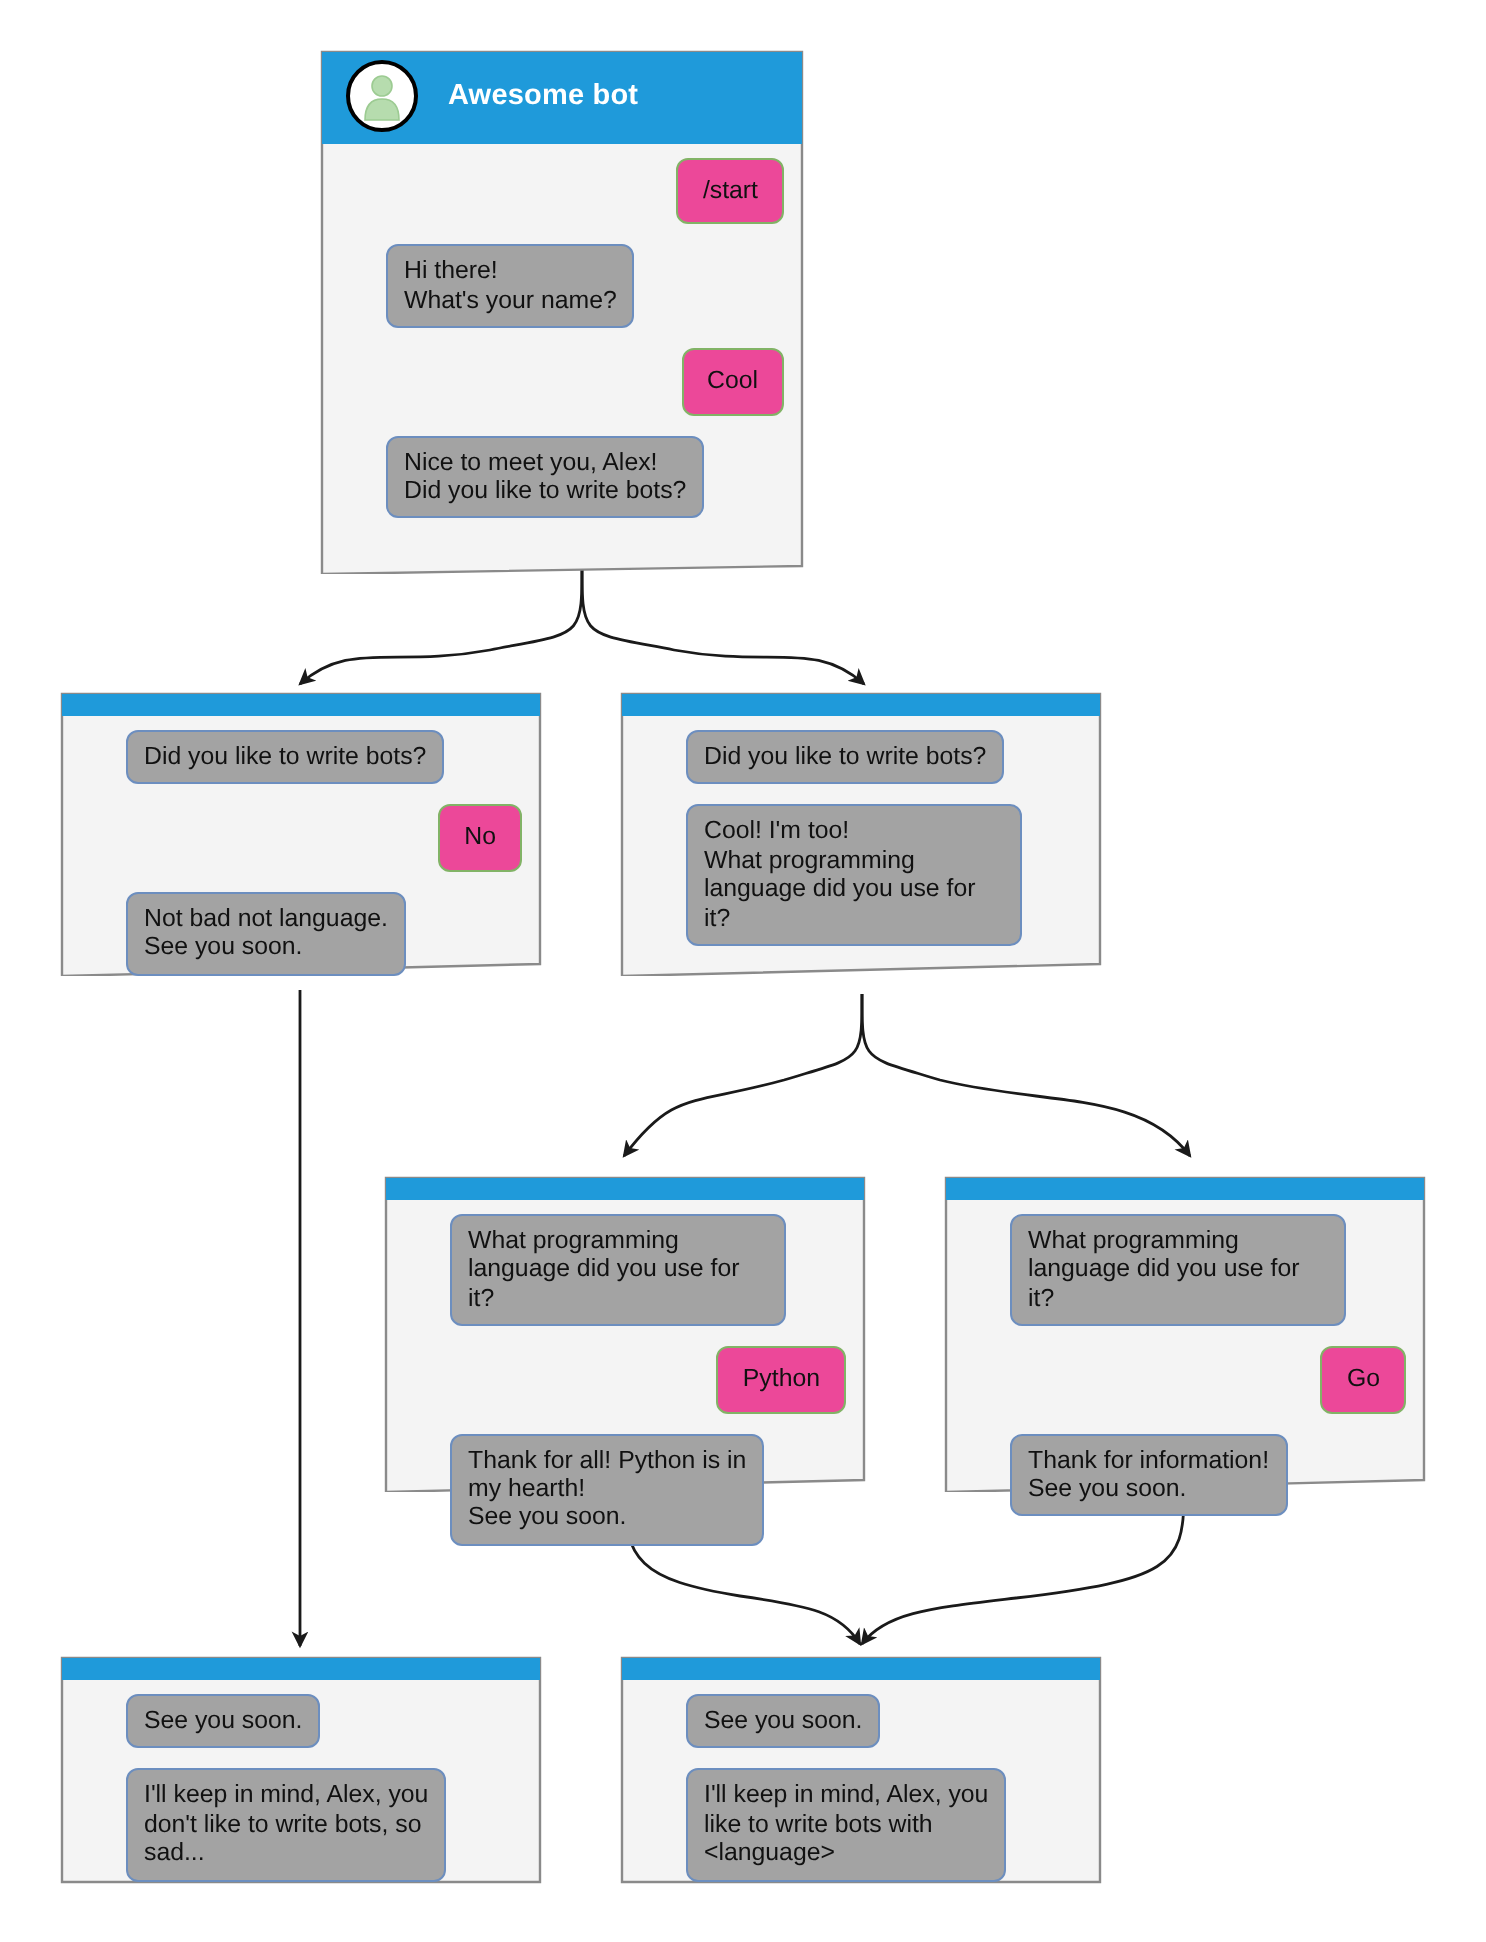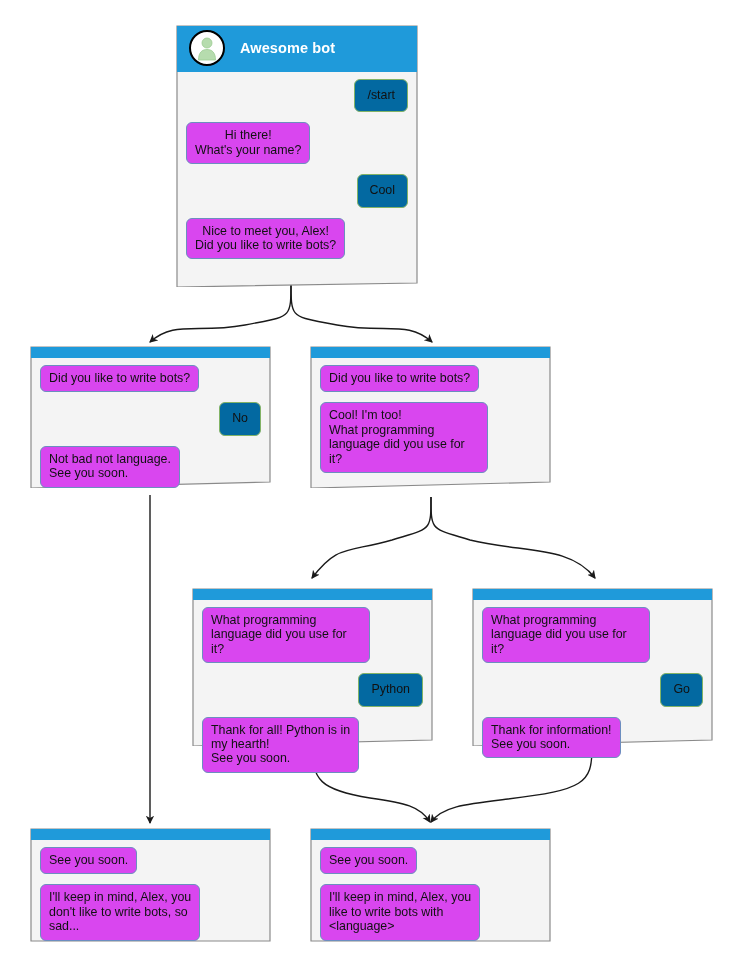--- a/index.html
+++ b/index.html
@@ -82,25 +82,26 @@
     border: 1px solid;
     padding: 5px 8px 6px 8px;
     font-size: 12.4px;
     line-height: 14.4px;
     color: #111111;
     white-space: pre-line;
     max-width: 76%;
     box-sizing: border-box;
   }
   .bubble.bot {
-    background: #d946ef;
+    background: #a3a3a3;
     border-color: #6c8ebf;
+    margin-left: 23px;
   }
   .bubble.user {
-    background: #0369a1;
+    background: #ec4899;
     border-color: #82b366;
     padding: 8px 12px 9px 12px;
   }
 </style>
 </head>
 <body>
 
 <div id="canvas">
 
   <svg id="edges" viewBox="0 0 743 971">
@@ -116,21 +117,21 @@
     <path d="M431,497 C431,532 431,528 392,540 C345,553 337,545 312,578" fill="none" stroke="#1a1a1a" stroke-width="1.4" marker-end="url(#arrow)"></path>
     <path d="M431,497 C431,532 431,528 470,540 C523,553 570,545 595,578" fill="none" stroke="#1a1a1a" stroke-width="1.4" marker-end="url(#arrow)"></path>
 
     <path d="M150,495 L150,823" fill="none" stroke="#1a1a1a" stroke-width="1.4" marker-end="url(#arrow)"></path>
 
     <path d="M312,745 C312,780 320,790 370,798 C405,803 420,806 430,822" fill="none" stroke="#1a1a1a" stroke-width="1.4" marker-end="url(#arrow)"></path>
 
     <path d="M592,748 C592,783 584,790 508,799 C466,804 443,806 431,822" fill="none" stroke="#1a1a1a" stroke-width="1.4" marker-end="url(#arrow)"></path>
   </svg>
 
-  <div class="card" style="left:176px; top:25px; width:242px; height:262px;text-align:center;">
+  <div class="card" style="left:160px; top:25px; width:242px; height:262px;">
     <svg class="card-shape" viewBox="0 0 242 262" preserveAspectRatio="none">
       <polygon points="1,1 241,1 241,258 1,262" fill="#f4f4f4" stroke="#8a8a8a" stroke-width="1.2"></polygon>
       <rect x="1" y="1" width="240" height="46" fill="#1f9ada"></rect>
     </svg>
     <div class="card-inner">
       <div class="card-header">
         <svg class="avatar" viewBox="0 0 38 38">
           <circle cx="19" cy="19" r="17" fill="#ffffff" stroke="#000000" stroke-width="2"></circle>
           <circle cx="19" cy="14" r="5" fill="#b6dcae" stroke="#9ccb92" stroke-width="0.8"></circle>
           <path d="M10.5,31 C10.5,23.5 14,20.5 19,20.5 C24,20.5 27.5,23.5 27.5,31 Z" fill="#b6dcae" stroke="#9ccb92" stroke-width="0.8"></path>

